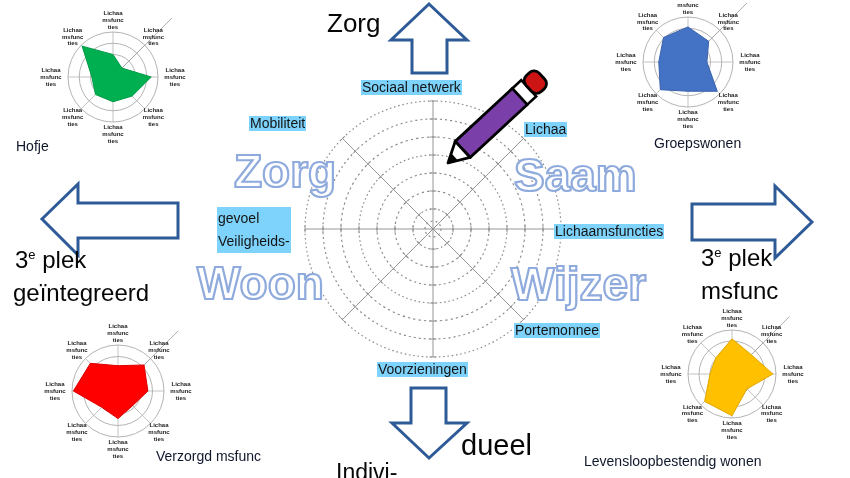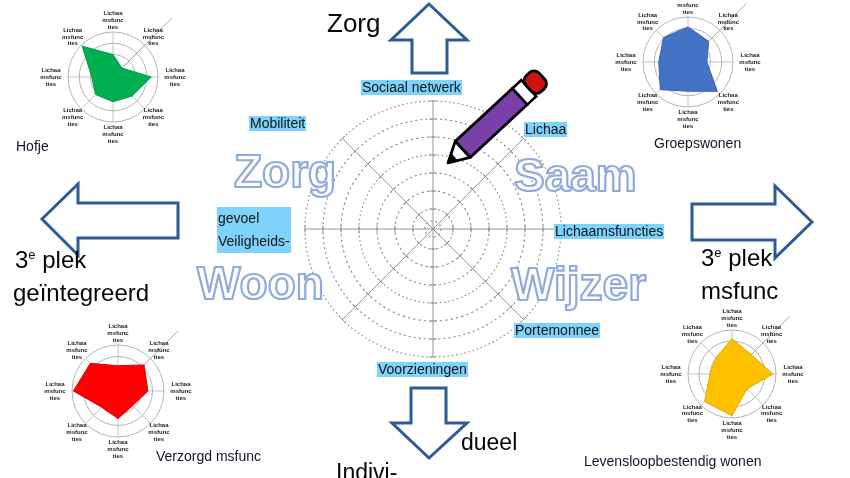--- a/index.html
+++ b/index.html
@@ -177,21 +177,21 @@
         </g>
       </g>
     <text class="wordart" x="234" y="187">Zorg</text>
     <text class="wordart" x="514" y="191">Saam</text>
     <text class="wordart" x="197" y="299">Woon</text>
     <text class="wordart" x="511" y="300">Wijzer</text>
   </svg>
 
   <div class="abs big-label" style="left:327px;top:8px;font-size:26px;">Zorg</div>
   <div class="abs big-label" style="left:336px;top:429px;font-size:23px;margin-top:30px;">Indivi-</div>
-  <div class="abs big-label" style="left:461px;top:429px;font-size:23px;">dueel</div>
+  <div class="abs big-label" style="left:461px;top:429px;font-size:29px;">dueel</div>
 
   <div class="abs big-label" style="left:15px;top:246px;"><span>3</span><sup>e</sup> <span>plek</span></div>
   <div class="abs big-label" style="left:13px;top:279px;">geïntegreerd</div>
 
   <div class="abs big-label" style="left:701px;top:244px;"><span>3</span><sup>e</sup> <span>plek</span></div>
   <div class="abs big-label" style="left:701px;top:277px;">msfunc</div>
 
   <div class="abs bold-label" style="left:361px;top:80px;">Sociaal netwerk</div>
   <div class="abs bold-label" style="left:249px;top:116px;">Mobiliteit</div>
   <div class="abs bold-label" style="left:524px;top:122px;">Lichaa</div>

